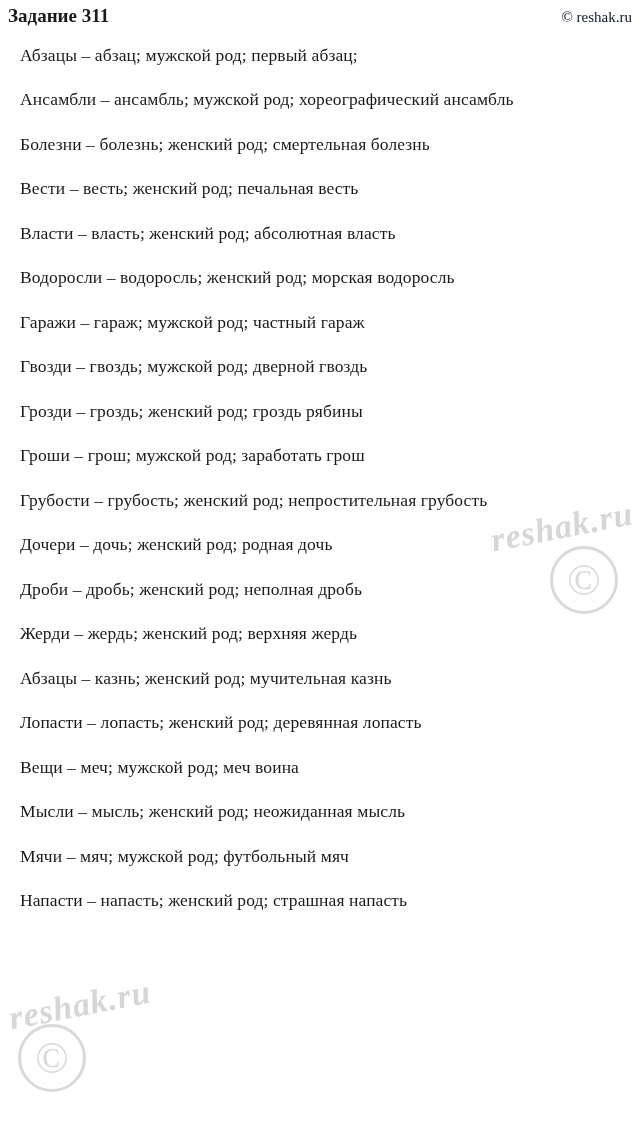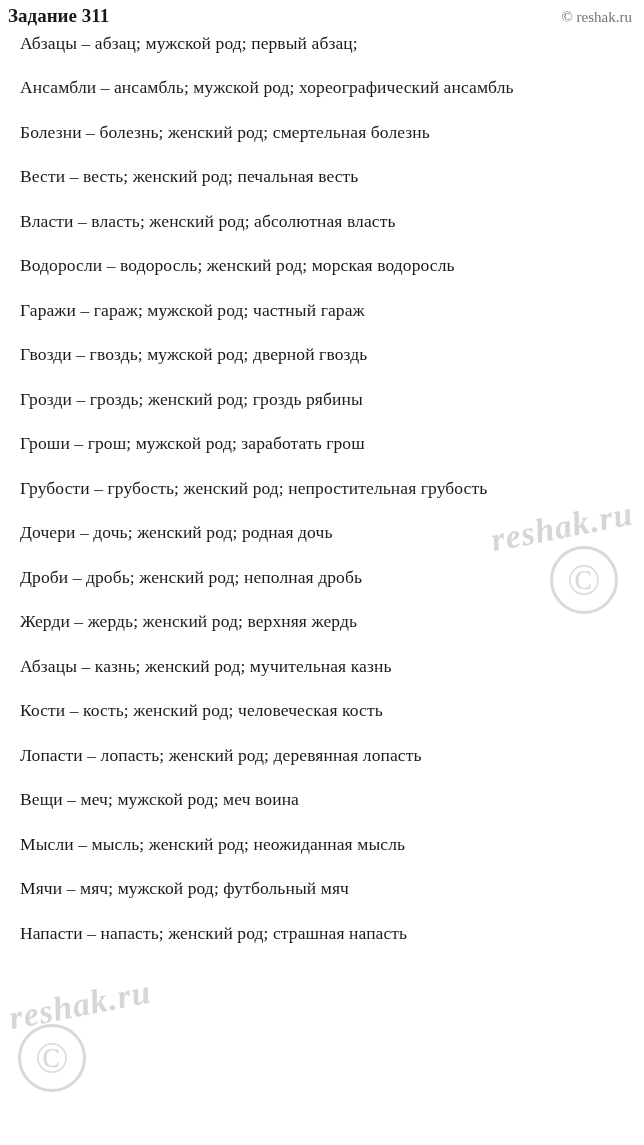--- a/index.html
+++ b/index.html
@@ -19,32 +19,32 @@
     position: relative;
     width: 644px;
     min-height: 1145px;
     box-sizing: border-box;
     padding: 6px 8px 0 8px;
   }
   .header-row {
     display: flex;
     align-items: baseline;
     justify-content: space-between;
-    margin-bottom: 8px;
+    margin-bottom: 20px;
   }
   .task-title {
     font-size: 19px;
     font-weight: bold;
     font-family: "Liberation Serif", serif;
     line-height: 1.1;
     white-space: nowrap;
   }
   .copyright {
     font-size: 15px;
-    color: #737373;
+    color: #0f172a;
     font-family: "Liberation Serif", serif;
     white-space: nowrap;
     padding-right: 4px;
   }
   .answer-list {
     list-style: none;
     margin: 0;
     padding: 0;
   }
   .answer-line {
@@ -123,21 +123,20 @@
     <div class="answer-line">Водоросли – водоросль; женский род; морская водоросль</div>
     <div class="answer-line">Гаражи – гараж; мужской род; частный гараж</div>
     <div class="answer-line">Гвозди – гвоздь; мужской род; дверной гвоздь</div>
     <div class="answer-line">Грозди – гроздь; женский род; гроздь рябины</div>
     <div class="answer-line">Гроши – грош; мужской род; заработать грош</div>
     <div class="answer-line">Грубости – грубость; женский род; непростительная грубость</div>
     <div class="answer-line">Дочери – дочь; женский род; родная дочь</div>
     <div class="answer-line">Дроби – дробь; женский род; неполная дробь</div>
     <div class="answer-line">Жерди – жердь; женский род; верхняя жердь</div>
     <div class="answer-line">Абзацы – казнь; женский род; мучительная казнь</div>
-    <div class="answer-line">Кости – кость; женский род; человеческая кость</div>
     <div class="answer-line">Лопасти – лопасть; женский род; деревянная лопасть</div>
     <div class="answer-line">Вещи – меч; мужской род; меч воина</div>
     <div class="answer-line">Мысли – мысль; женский род; неожиданная мысль</div>
     <div class="answer-line">Мячи – мяч; мужской род; футбольный мяч</div>
     <div class="answer-line">Напасти – напасть; женский род; страшная напасть</div>
   </div>
 
   <div class="wm wm-1">reshak.ru</div>
   <div class="wm-circle wm-c1">
     <span>©</span>

